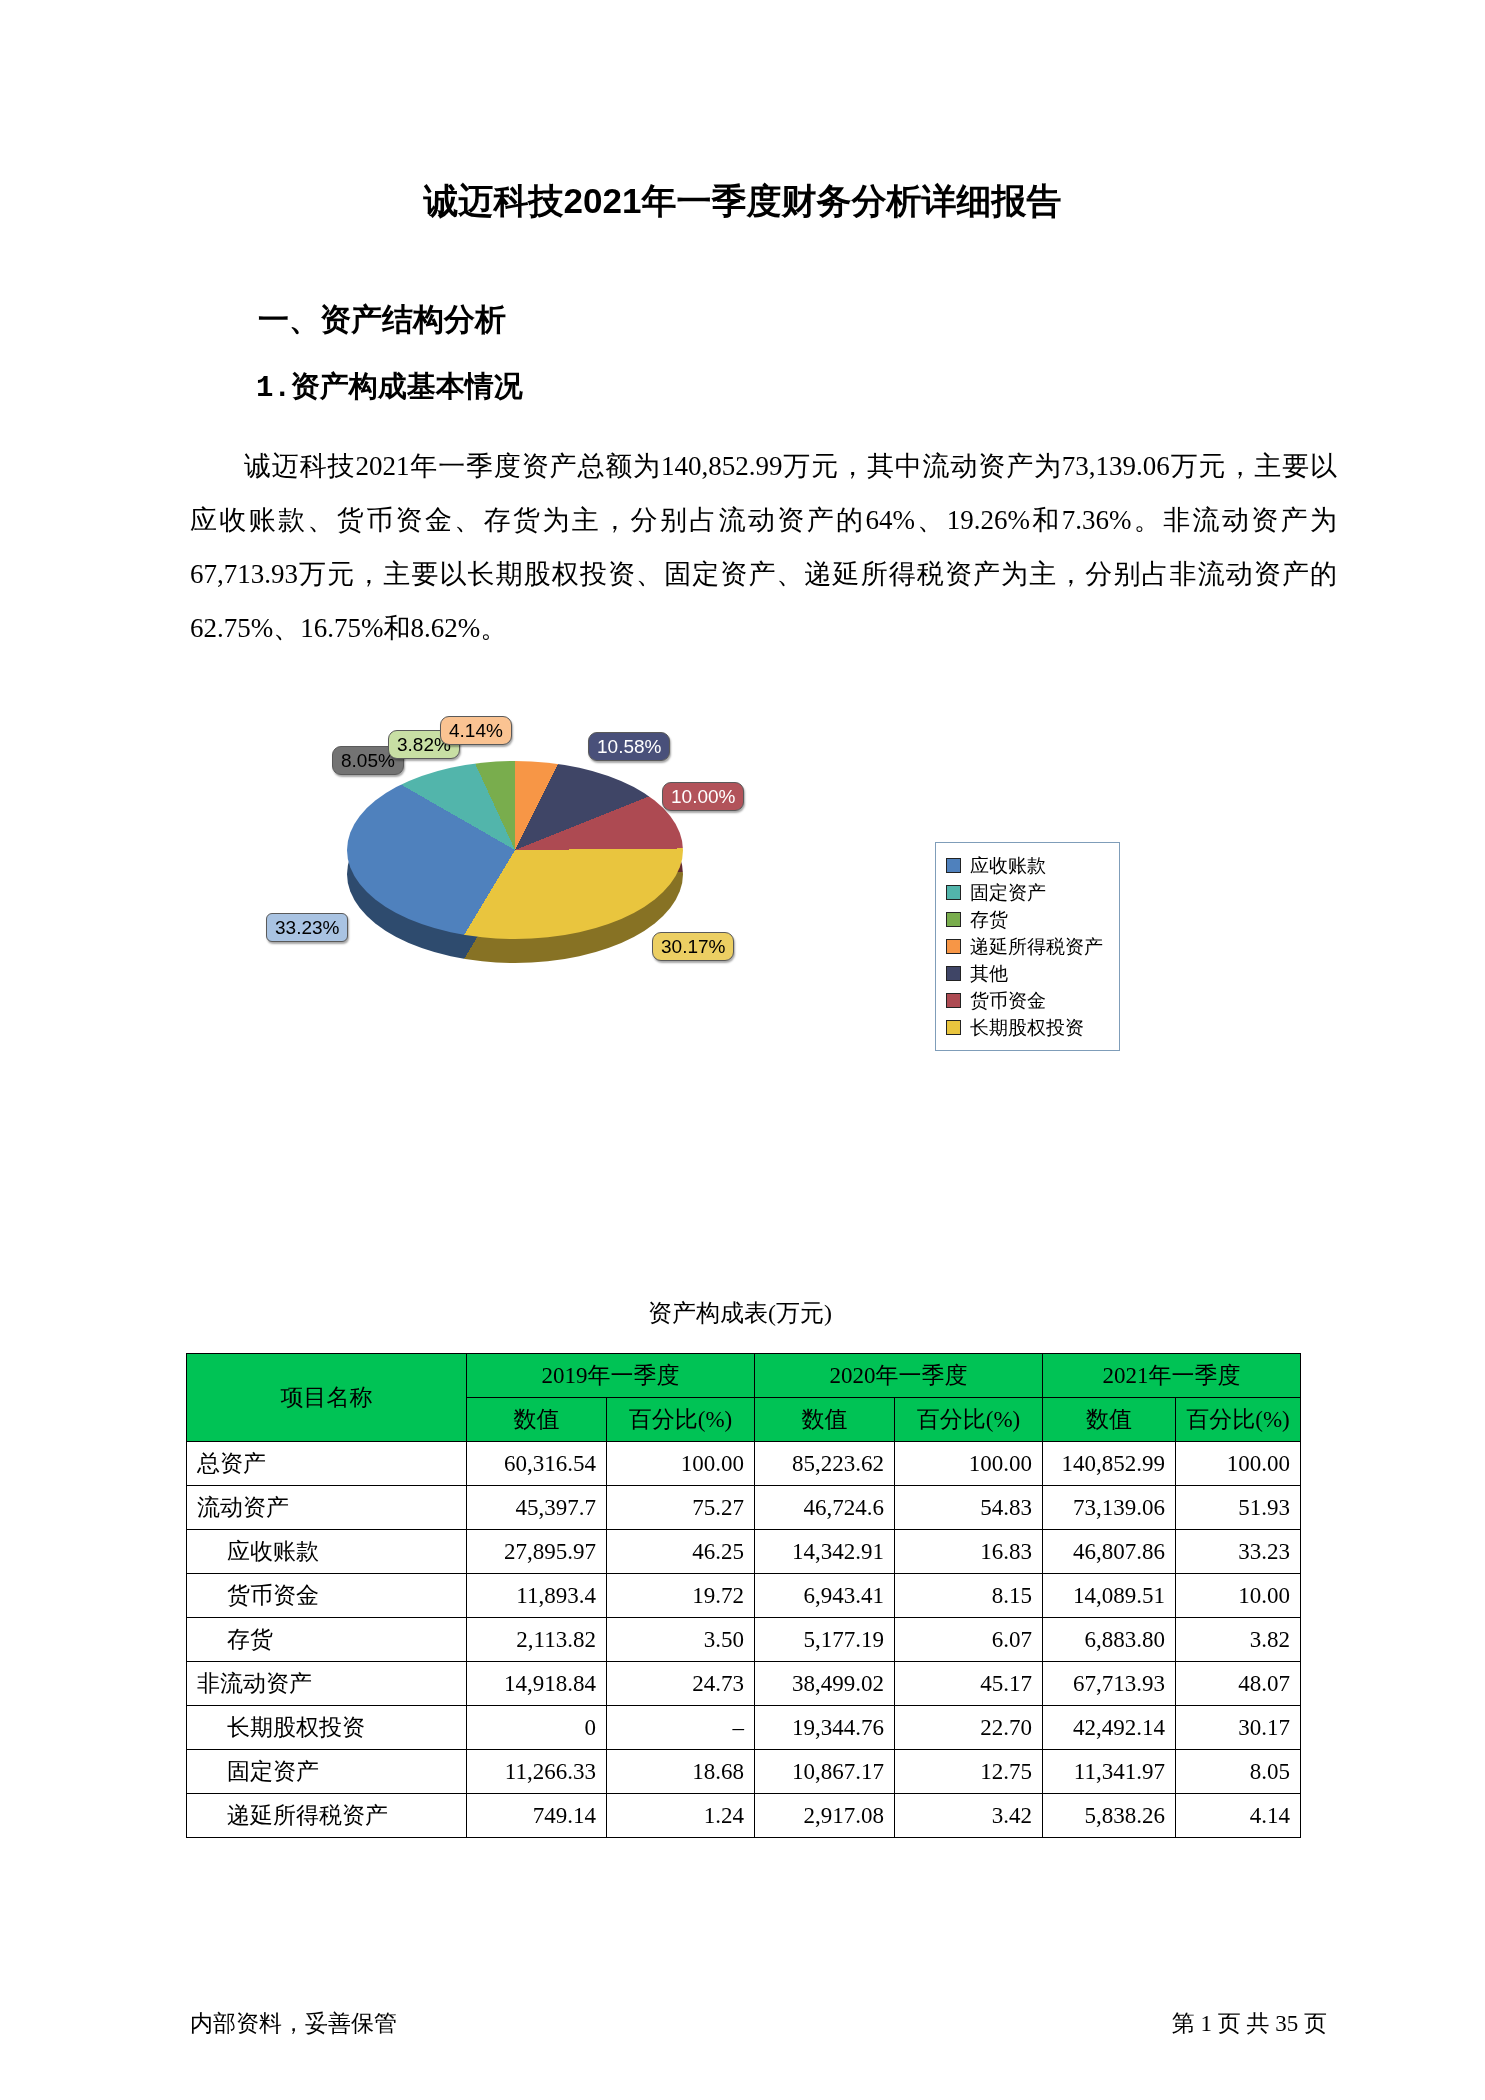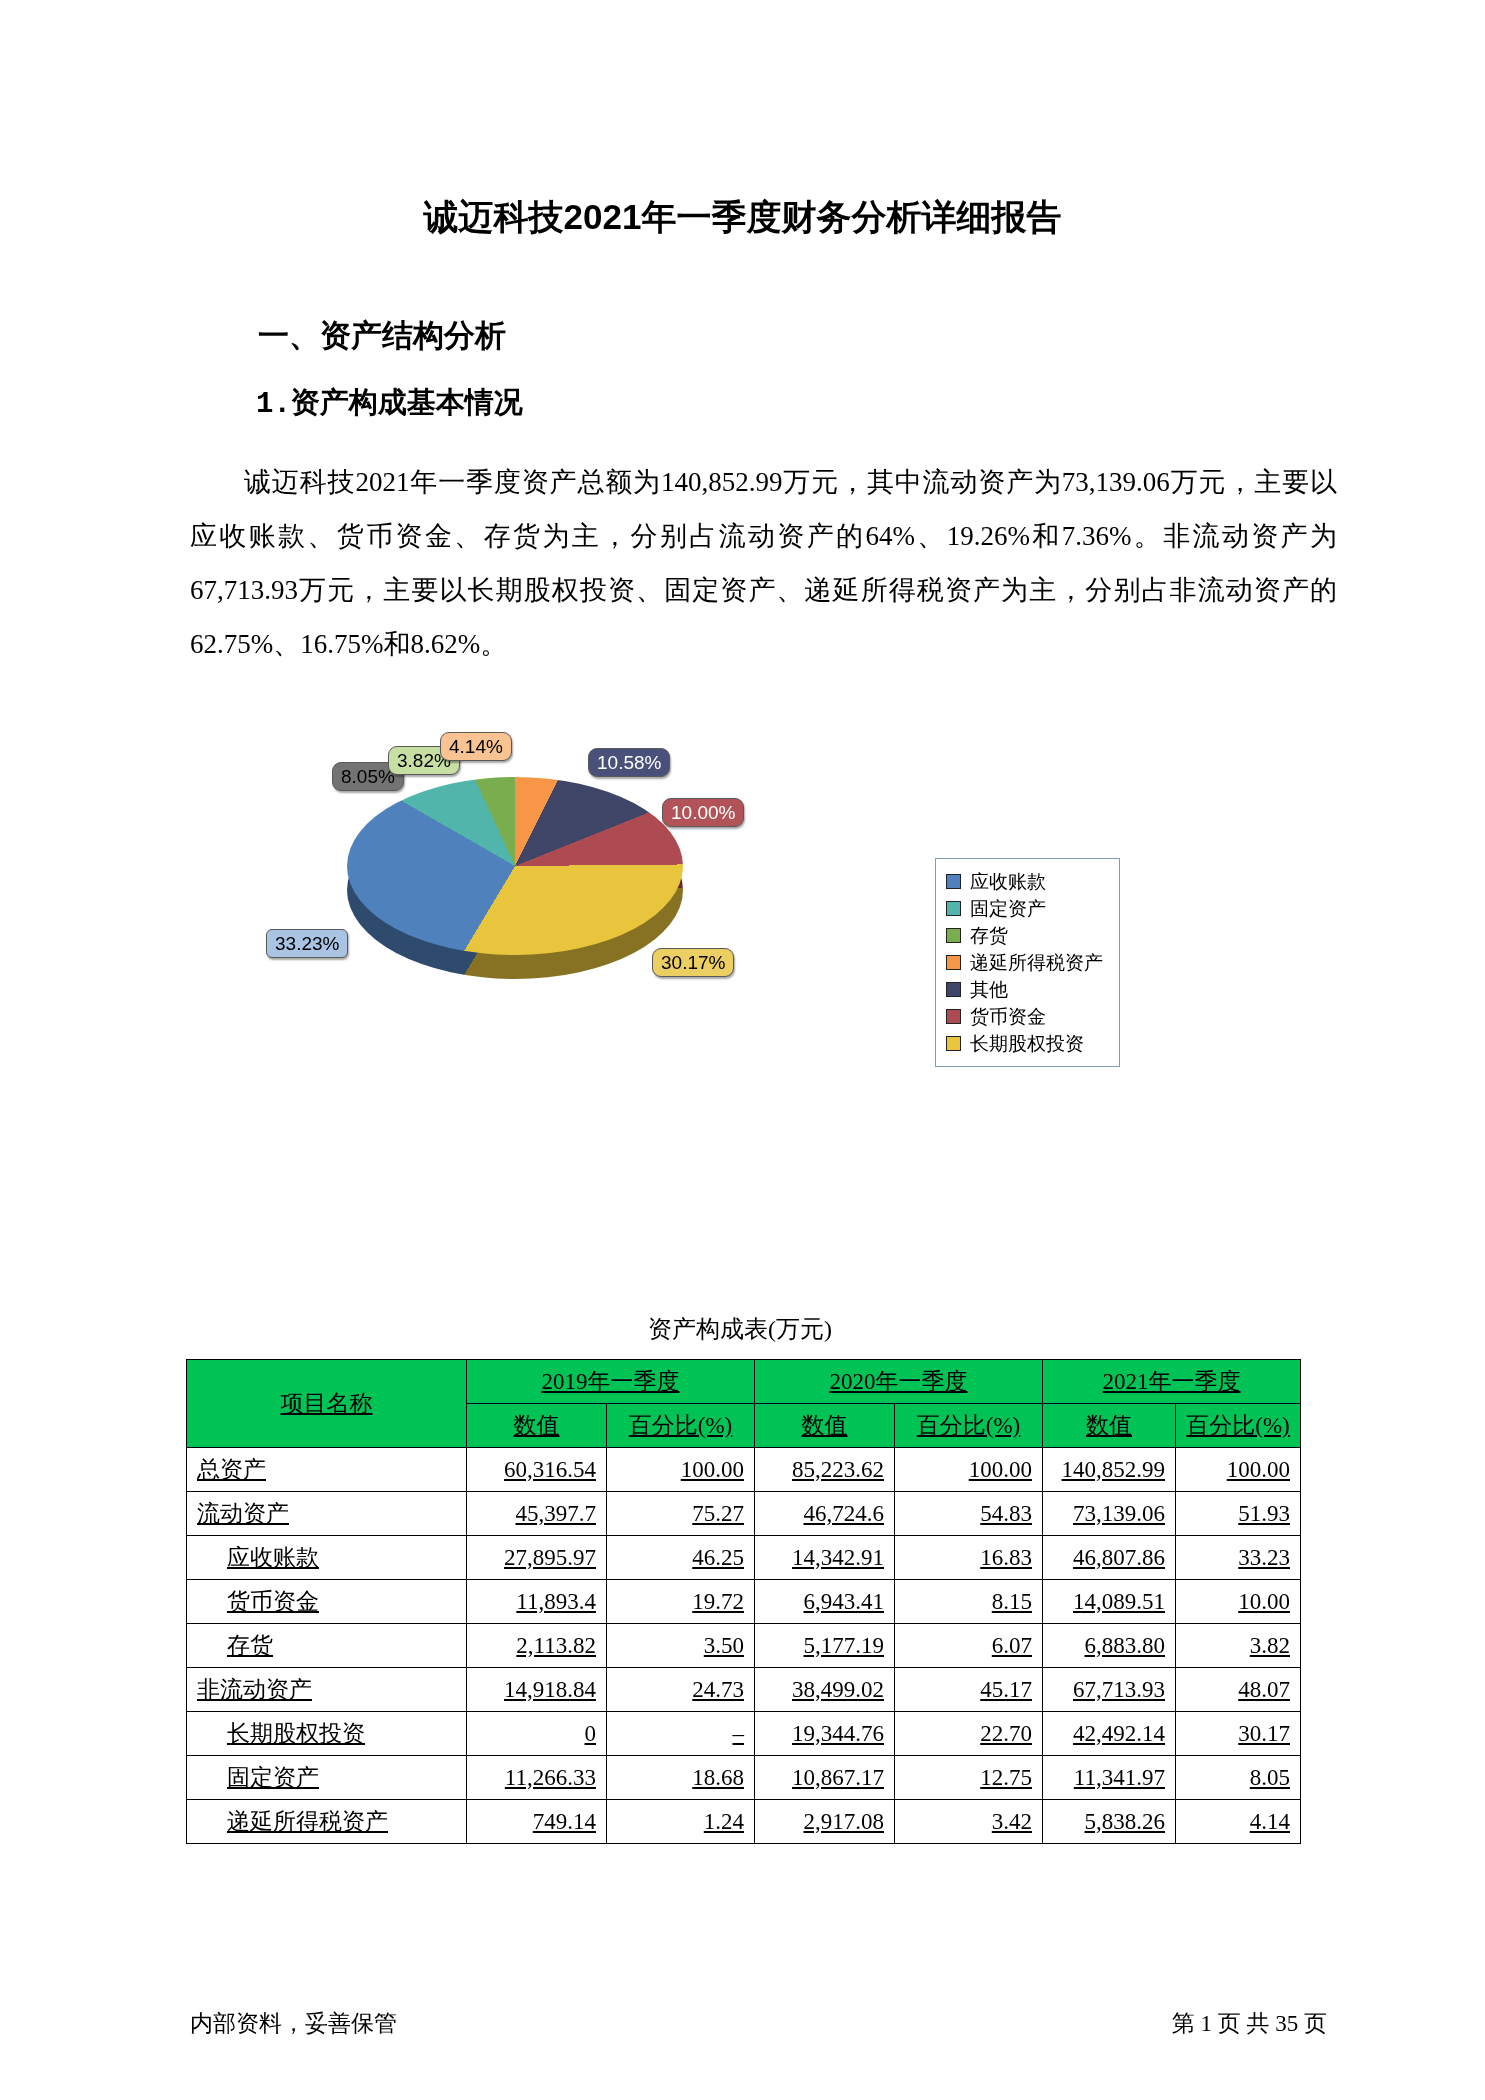--- a/index.html
+++ b/index.html
@@ -3,21 +3,21 @@
 <meta charset="utf-8">
 <style>
   * { box-sizing: border-box; }
   html,body { margin:0; padding:0; background:#ffffff; }
   .page {
     position:relative; width:1485px; height:2100px; margin:0 auto;
     background:#ffffff; color:#000; overflow:hidden;
     font-family:"Liberation Serif", serif;
   }
   .doc-title {
-    margin:16px; padding-top:178px; text-align:center;
+    margin:0; padding-top:178px; text-align:center;
     font-family:"Liberation Sans", sans-serif; font-weight:bold; font-size:35px;
   }
   .section-heading {
     margin:74px 0 2px 258px;
     font-family:"Liberation Sans", sans-serif; font-weight:bold; font-size:31px;
   }
   .subsection-heading {
     margin:26px 0 0 256px;
     font-family:Liberation Mono, monospace; font-weight:bold; font-size:29px;
   }
@@ -56,22 +56,22 @@
   .litem { display:flex; align-items:center; height:27px; }
   .swatch {
     width:15px; height:15px; border:1px solid #222; margin-right:9px; flex:0 0 auto;
   }
   .llabel { font-size:19px; white-space:nowrap; }
   
   .tbl-title {
     margin:250px 0 0 190px; width:1100px; text-align:center; font-size:24px;
   }
   table.assets {
-    margin:14px 0 0 186px; width:1114px;
-    border-collapse:collapse; table-layout:fixed;text-decoration:underline;
+    margin:24px 0 0 186px; width:1114px;
+    border-collapse:collapse; table-layout:fixed;
   }
   table.assets th, table.assets td {
     border:1px solid #000; font-size:23px; font-weight:normal;
     height:44px; padding:0 10px; overflow:hidden; white-space:nowrap;
   }
   table.assets thead th { text-align:center; }
   td.name { text-align:left; padding-left:12px; }
   td.name.i1 { padding-left:40px; }
   td.num { text-align:right; padding-right:14px; }
   

